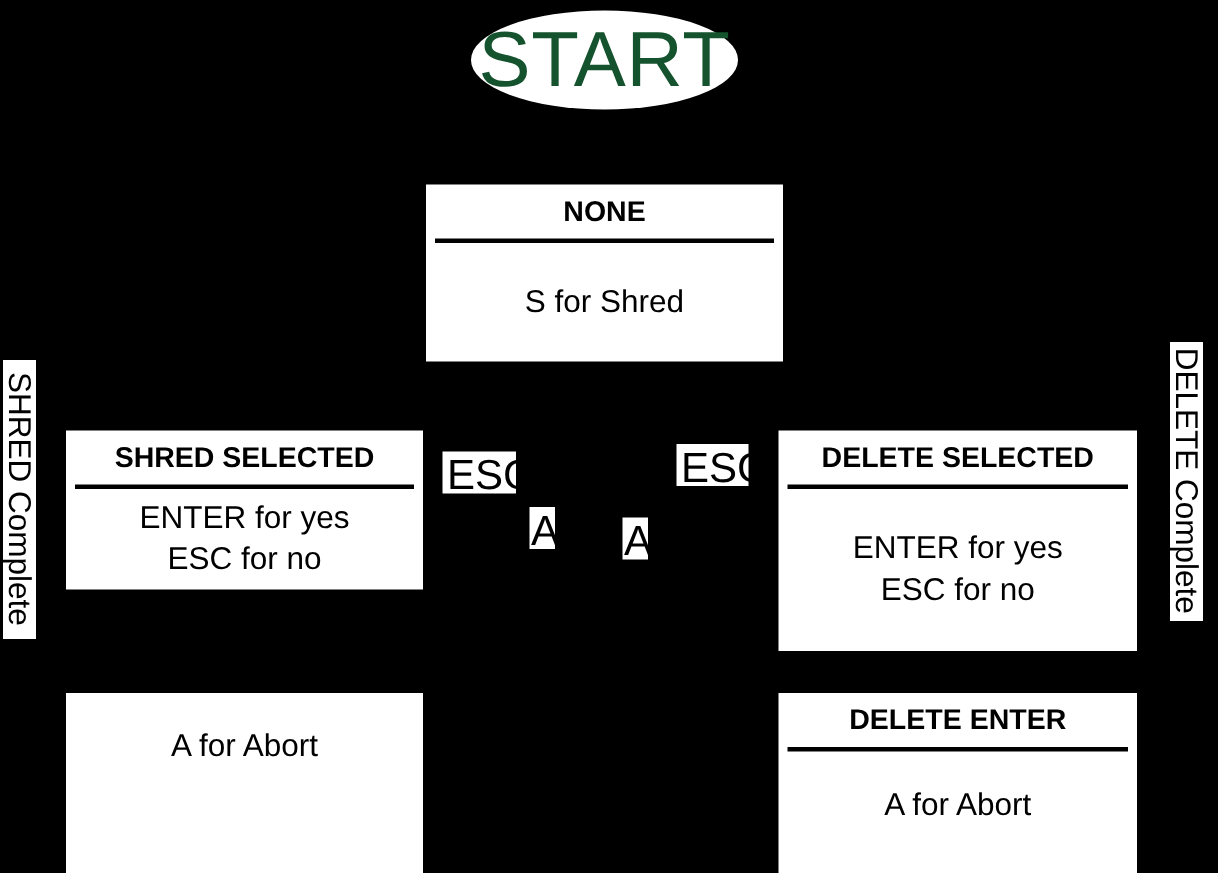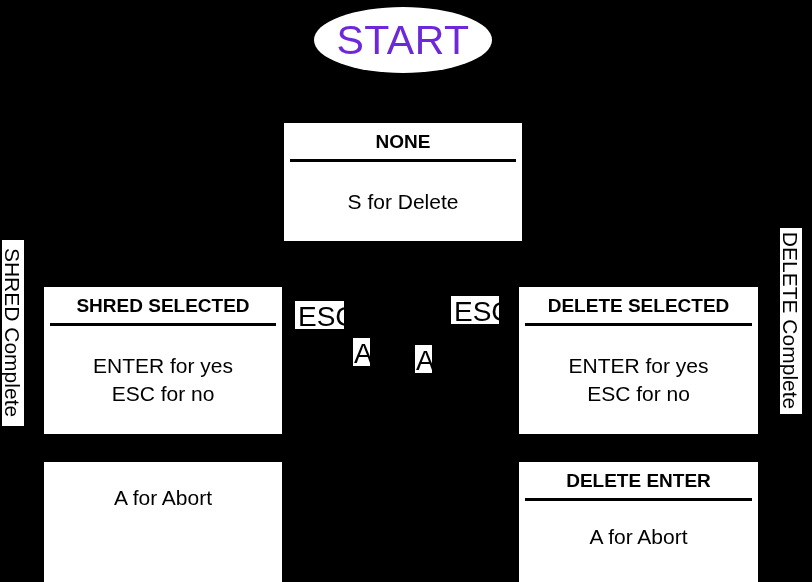--- a/index.html
+++ b/index.html
@@ -23,23 +23,23 @@
   .terminal {
     position: absolute;
     background: #ffffff;
     border-radius: 50%;
     display: flex;
     align-items: center;
     justify-content: center;
     color: #000000;
   }
   .terminal-label {
-    font-size: 41px;
+    font-size: 52px;
     line-height: 1;
-    color: #6d28d9;
+    color: #14532d;
     letter-spacing: 0.5px;
   }
 
   
   .state-box {
     position: absolute;
     background: #ffffff;
     display: flex;
     flex-direction: column;
     box-sizing: border-box;
@@ -135,25 +135,25 @@
   <div class="edge-line" style="left:12px; top:240px; width:3px; height:186px;"></div>
   <div class="edge-line" style="left:796px; top:228px; width:3px; height:186px;"></div>
 
   <div class="terminal" style="left:314px; top:7px; width:178px; height:66px;">
     <span class="terminal-label">START</span>
   </div>
 
   <div class="state-box" style="left:284px; top:123px; width:238px; height:118px;">
     <div class="state-title">NONE</div>
     <div class="state-body">
-      <span class="line">S for Delete</span>
+      <span class="line">S for Shred</span>
     </div>
   </div>
 
-  <div class="state-box" style="left:44px; top:287px; width:238px; height:147px;">
+  <div class="state-box" style="left:44px; top:287px; width:238px; height:106px;">
     <div class="state-title">SHRED SELECTED</div>
     <div class="state-body">
       <span class="line">ENTER for yes</span>
       <span class="line">ESC for no</span>
     </div>
   </div>
 
   <div class="state-box" style="left:519px; top:287px; width:239px; height:147px;">
     <div class="state-title">DELETE SELECTED</div>
     <div class="state-body">

